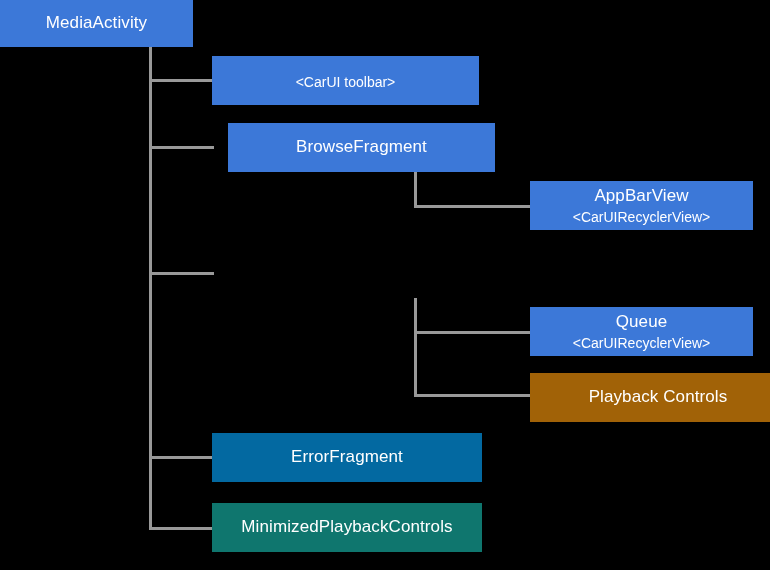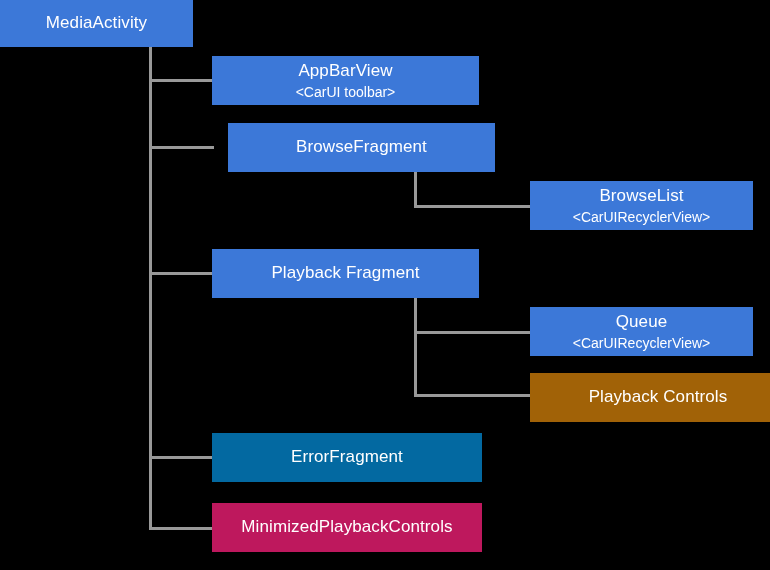--- a/index.html
+++ b/index.html
@@ -61,39 +61,35 @@
     <div class="edge h" style="background: rgb(153, 153, 153); left: 149px; top: 527px; width: 65px;"></div>
     <div class="edge v" style="background: rgb(153, 153, 153); left: 414px; top: 172px; height: 36px;"></div>
     <div class="edge h" style="background: rgb(153, 153, 153); left: 414px; top: 205px; width: 118px;"></div>
     <div class="edge v" style="background: rgb(153, 153, 153); left: 414px; top: 298px; height: 99px;"></div>
     <div class="edge h" style="background: rgb(153, 153, 153); left: 414px; top: 331px; width: 118px;"></div>
     <div class="edge h" style="background: rgb(153, 153, 153); left: 414px; top: 394px; width: 118px;"></div>
     <div class="node" style="left: 0px; top: 0px; width: 193px; height: 47px; background: rgb(60, 120, 216); color: rgb(255, 255, 255);">
       <div class="title">MediaActivity</div>
     </div>
     <div class="node two-line" style="left: 212px; top: 56px; width: 267px; height: 49px; background: rgb(60, 120, 216); color: rgb(255, 255, 255);">
-      <div class="title">AppBarView</div>
       <div class="subtitle">&lt;CarUI toolbar&gt;</div>
     </div>
     <div class="node" style="left: 212px; top: 123px; width: 267px; height: 49px; background: rgb(60, 120, 216); color: rgb(255, 255, 255); margin-left: 16px;">
       <div class="title">BrowseFragment</div>
     </div>
     <div class="node two-line" style="left: 530px; top: 181px; width: 223px; height: 49px; background: rgb(60, 120, 216); color: rgb(255, 255, 255);">
-      <div class="title">BrowseList</div>
+      <div class="title">AppBarView</div>
       <div class="subtitle">&lt;CarUIRecyclerView&gt;</div>
-    </div>
-    <div class="node" style="left: 212px; top: 249px; width: 267px; height: 49px; background: rgb(60, 120, 216); color: rgb(255, 255, 255);">
-      <div class="title">Playback Fragment</div>
     </div>
     <div class="node two-line" style="left: 530px; top: 307px; width: 223px; height: 49px; background: rgb(60, 120, 216); color: rgb(255, 255, 255);">
       <div class="title">Queue</div>
       <div class="subtitle">&lt;CarUIRecyclerView&gt;</div>
     </div>
     <div class="node" style="left: 530px; top: 373px; width: 256px; height: 49px; background: #a16207; color: rgb(255, 255, 255); text-align: center;">
       <div class="title">Playback Controls</div>
     </div>
     <div class="node" style="left: 212px; top: 433px; width: 270px; height: 49px; background: #0369a1; color: rgb(255, 255, 255);">
       <div class="title">ErrorFragment</div>
     </div>
-    <div class="node" style="left: 212px; top: 503px; width: 270px; height: 49px; background: #be185d; color: rgb(255, 255, 255);">
+    <div class="node" style="left: 212px; top: 503px; width: 270px; height: 49px; background: #0f766e; color: rgb(255, 255, 255);">
       <div class="title">MinimizedPlaybackControls</div>
     </div>
   </div>
 
 </body></html>

